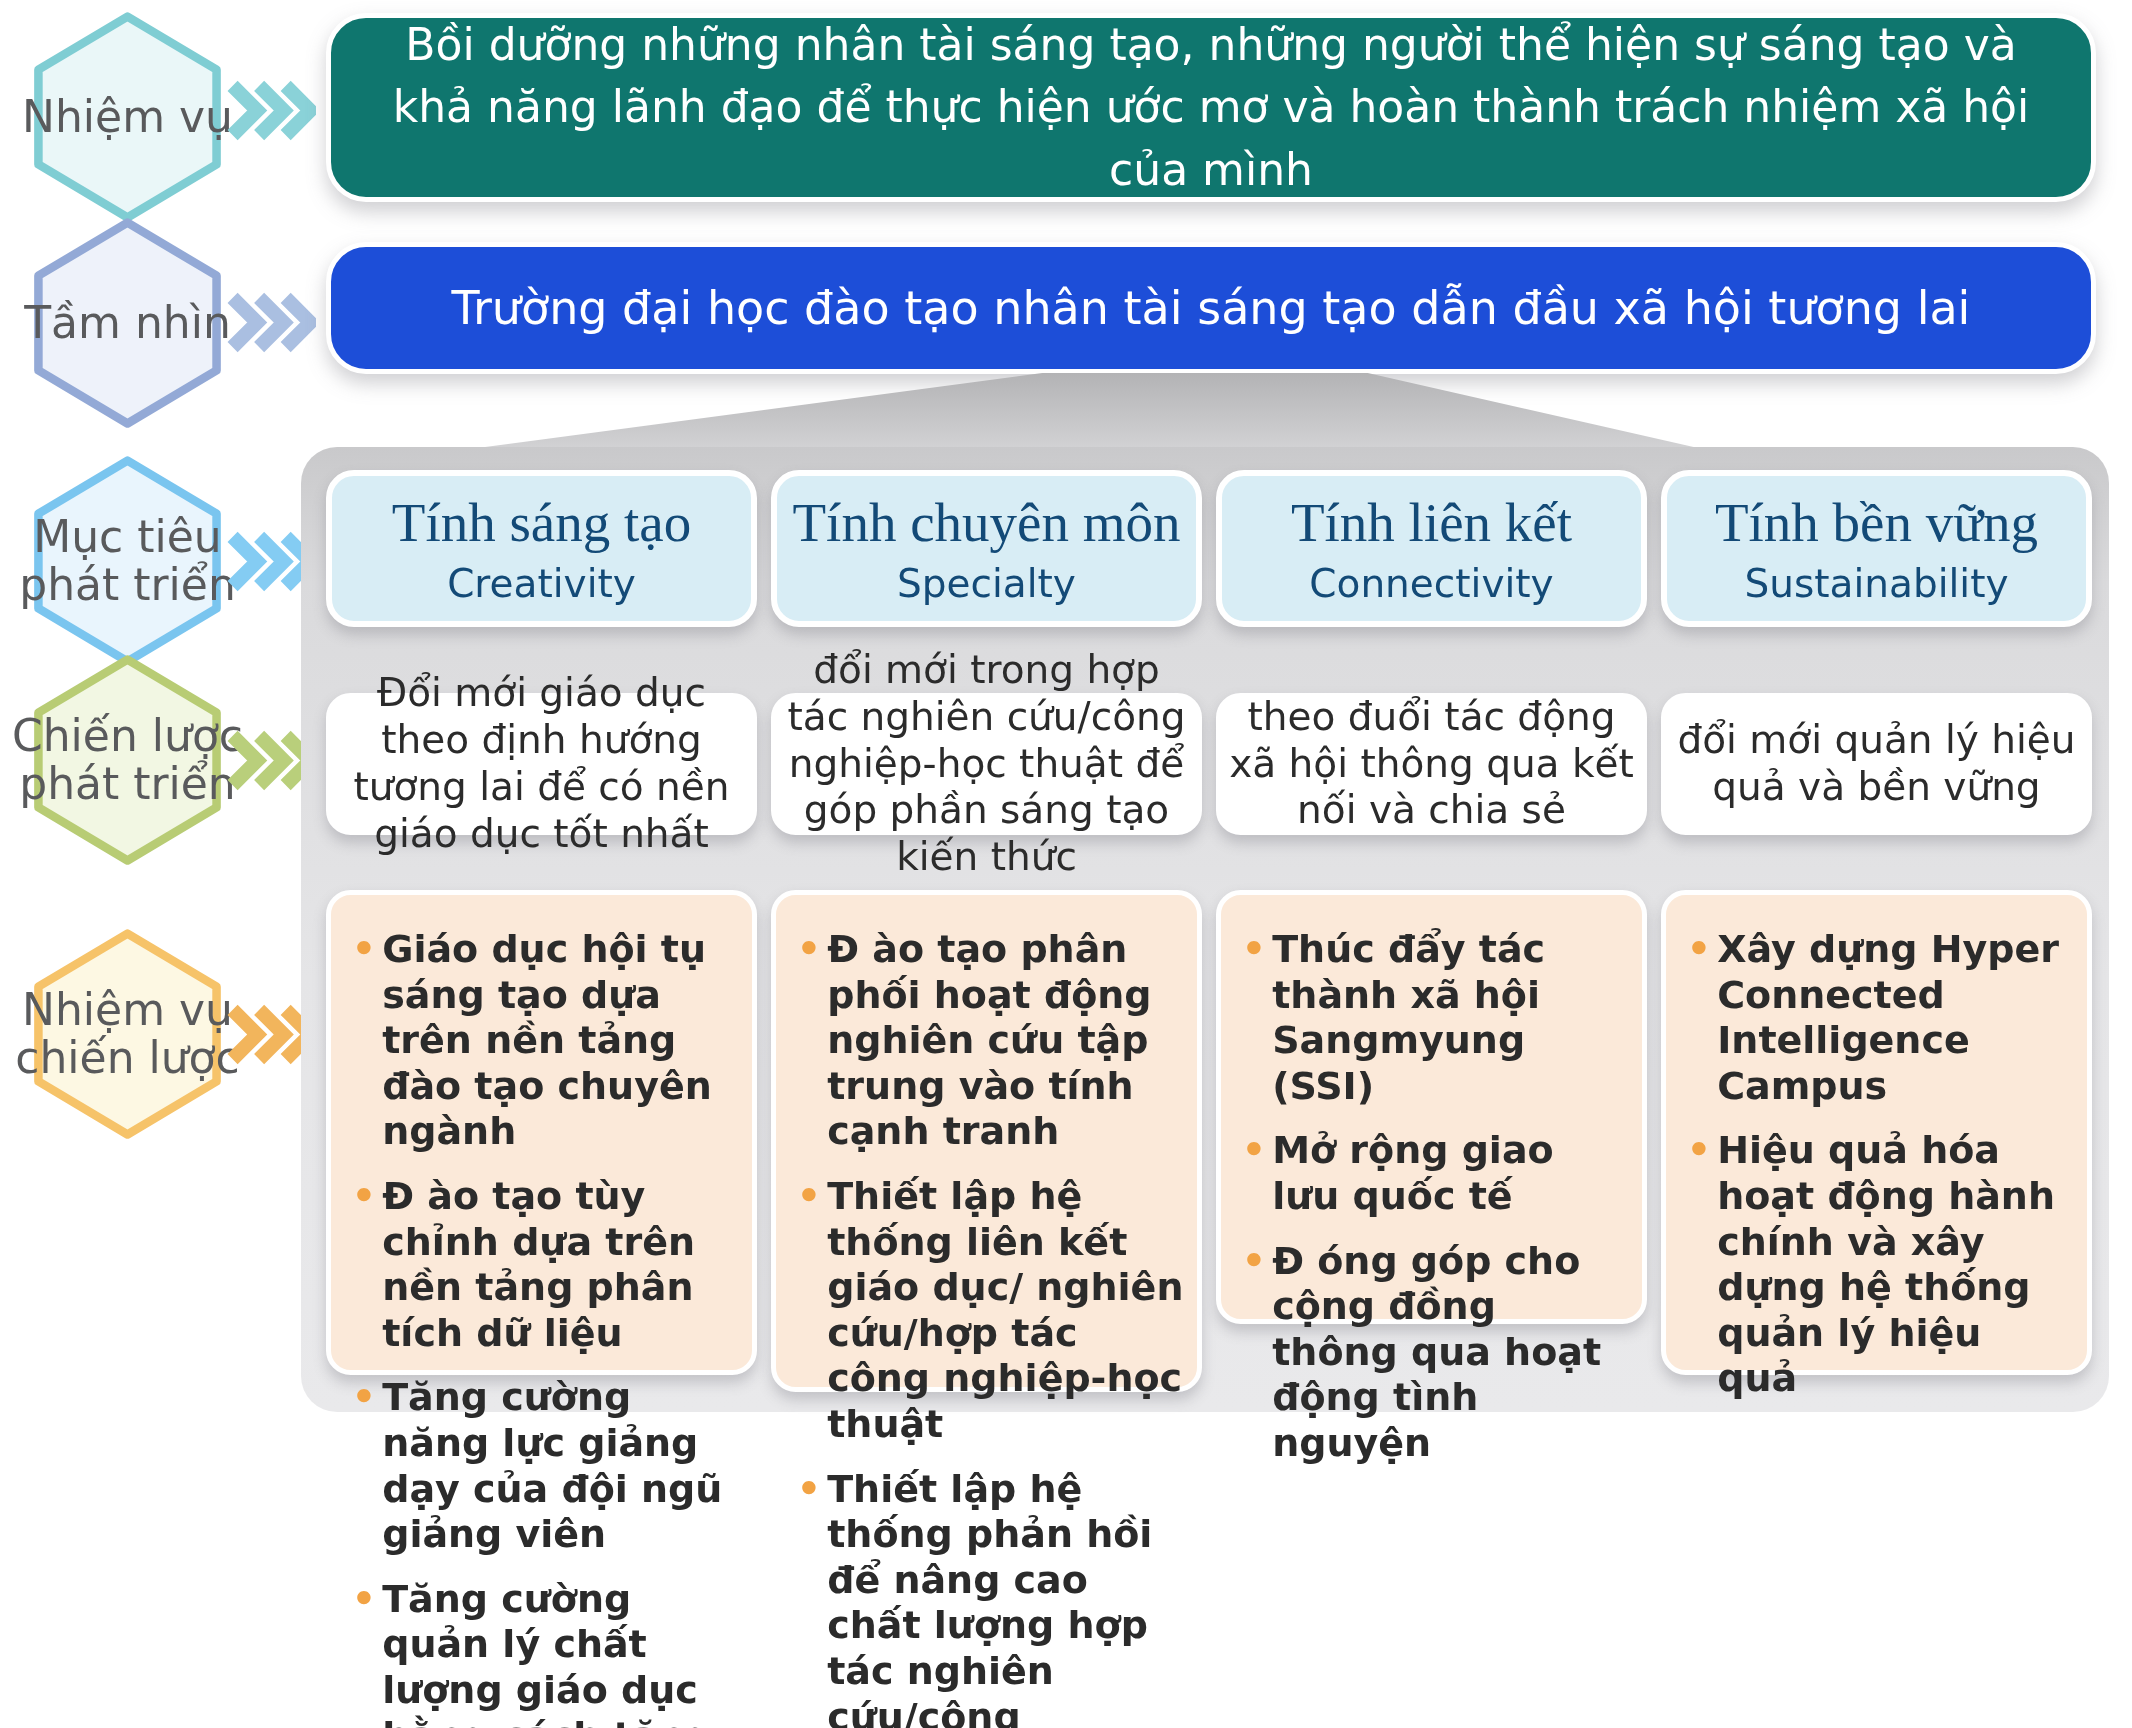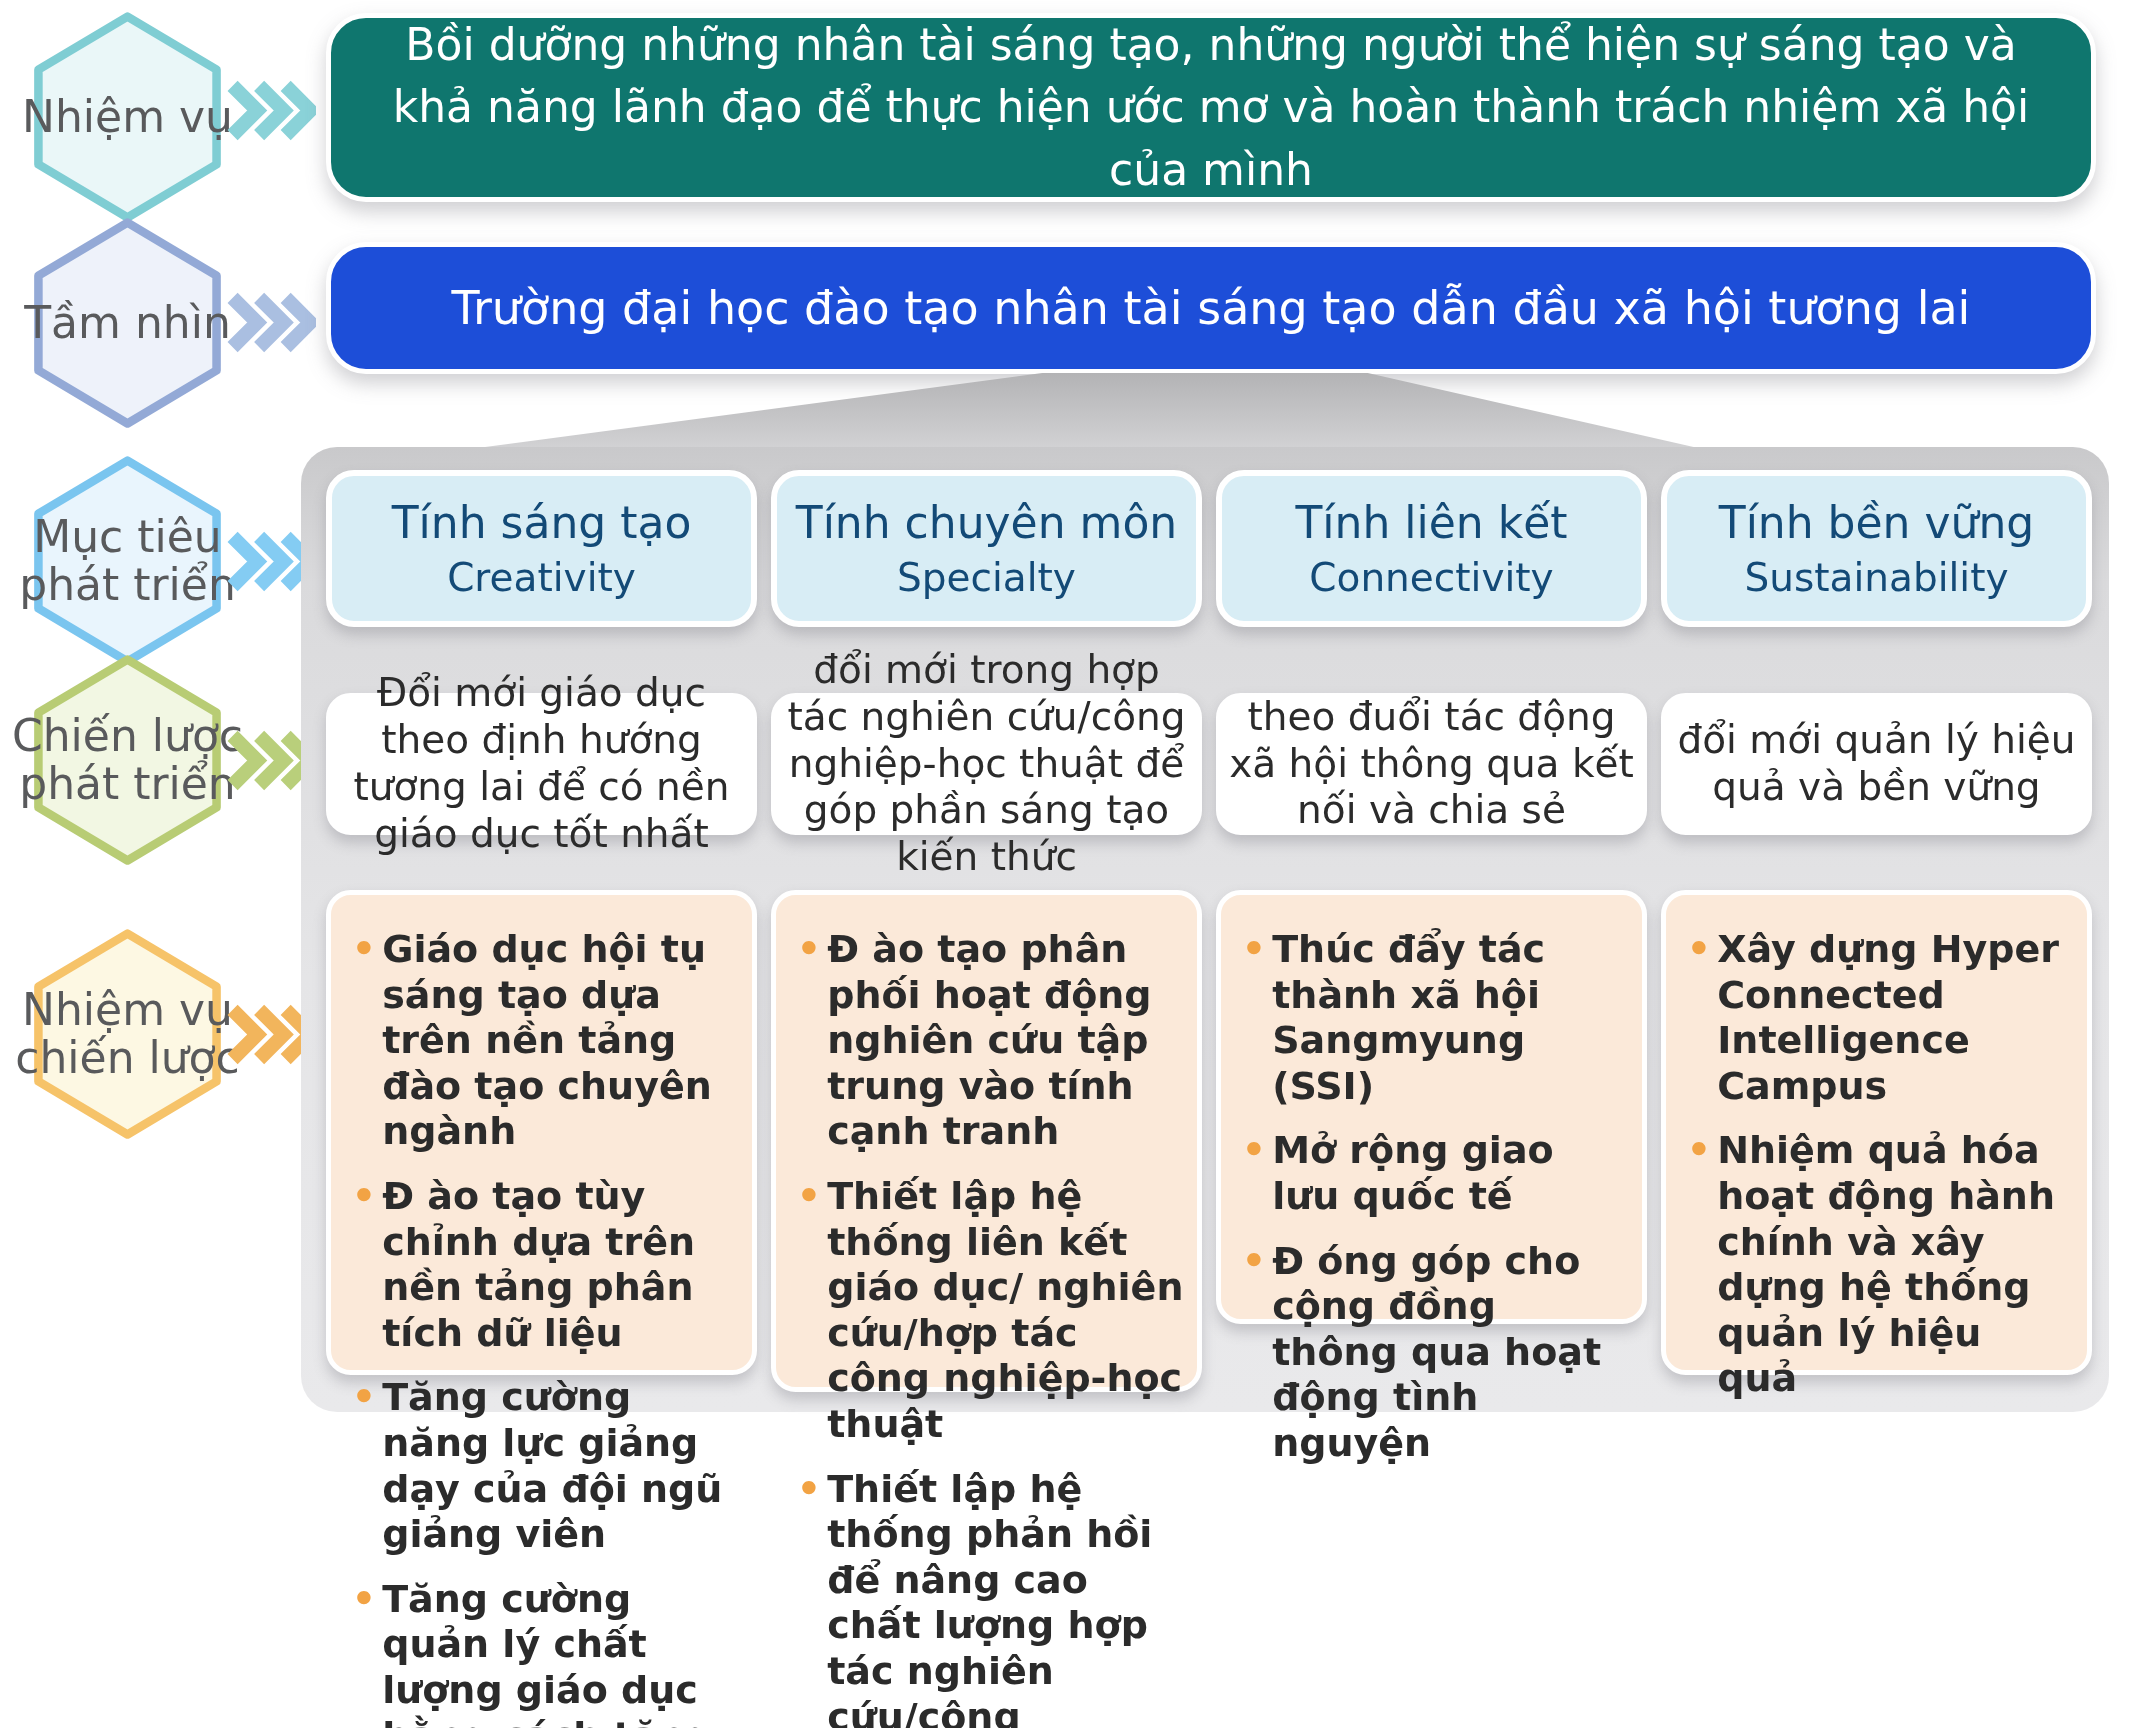--- a/index.html
+++ b/index.html
@@ -28,21 +28,21 @@
   .panel { position:absolute; left:301px; top:447px; width:1808px; height:965px;
     border-radius:36px;
     background:linear-gradient(180deg,#c9c9cb 0%, #dadadc 14%, #e5e5e7 55%, #e9e9eb 100%); }
 
   
   .col0 { left:326px; }  .col1 { left:771px; }  .col2 { left:1216px; } .col3 { left:1661px; }
   .colhead { position:absolute; top:470px; width:431px; height:157px;
     border:6.6px solid #ffffff; border-radius:28px; background:var(--header-bg);
     box-shadow:0 7.6px 13.2px rgba(110,110,120,.30);
     display:flex; flex-direction:column; align-items:center; justify-content:center; }
-  .colhead .vi { font-size:44px; color:var(--header-text); }
+  .colhead .vi { font-size:55px; color:var(--header-text);font-family:Liberation Serif, serif; }
   .colhead .en { font-size:39px; color:var(--header-text); margin-top:7.6px; }
 
   .strategy { position:absolute; top:693px; width:431px; height:142px;
     border:5.7px solid #ffffff; border-radius:24.6px; background:#ffffff;
     box-shadow:0 7.6px 13.2px rgba(110,110,120,.30);
     display:flex; align-items:center; justify-content:center; }
   .strategy .txt { flex-shrink:0; width:100%; padding:0 7.6px; text-align:center;
     font-size:39px; line-height:1.2; color:#2b2b2b; }
 
   .tasks { position:absolute; top:890px; width:431px;
@@ -194,18 +194,18 @@
   <div class="colhead col3">
     <div class="vi">Tính bền vững</div>
     <div class="en">Sustainability</div>
   </div>
   <div class="strategy col3">
     <div class="txt">đổi mới quản lý hiệu quả và bền vững</div>
   </div>
   <div class="tasks col3 h3">
     <ul>
       <li>Xây dựng Hyper Connected Intelligence Campus</li>
-      <li>Nhiệm quả hóa hoạt động hành chính và xây dựng hệ thống quản lý hiệu quả</li>
+      <li>Hiệu quả hóa hoạt động hành chính và xây dựng hệ thống quản lý hiệu quả</li>
     </ul>
   </div>
 
 </div>
 
 
 </body></html>

